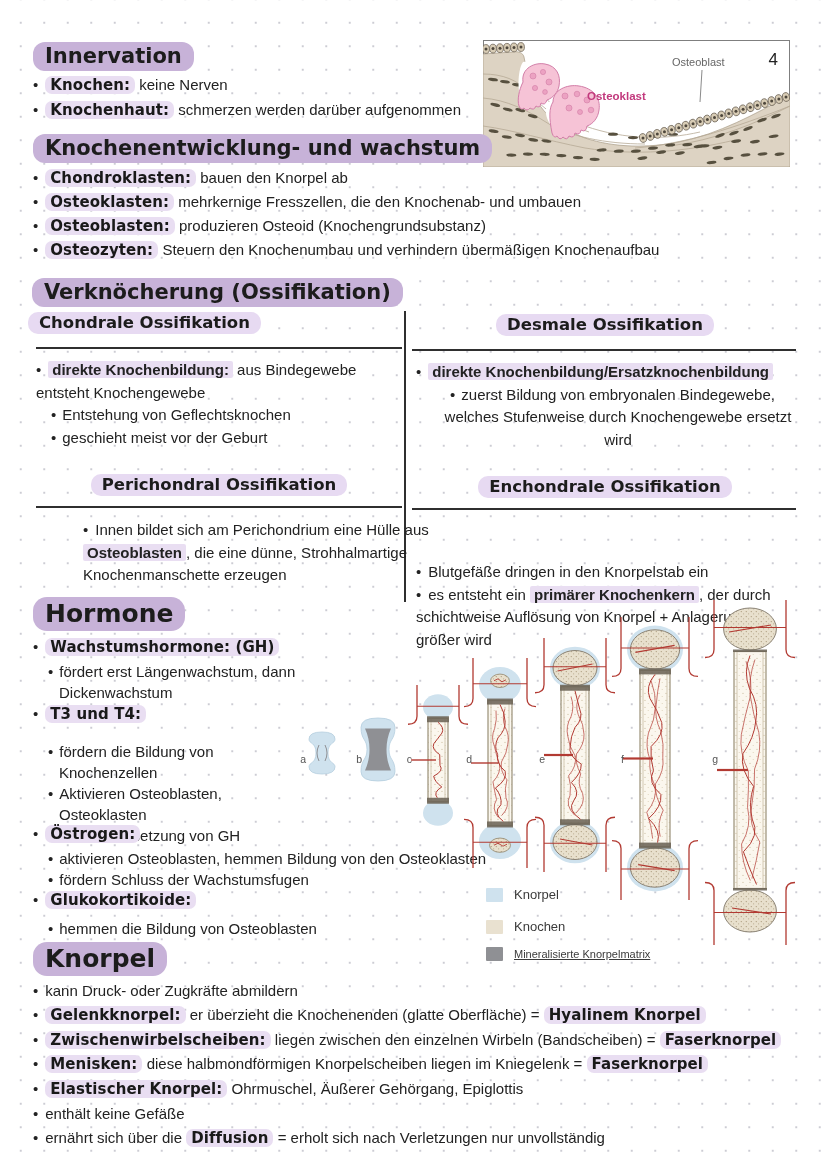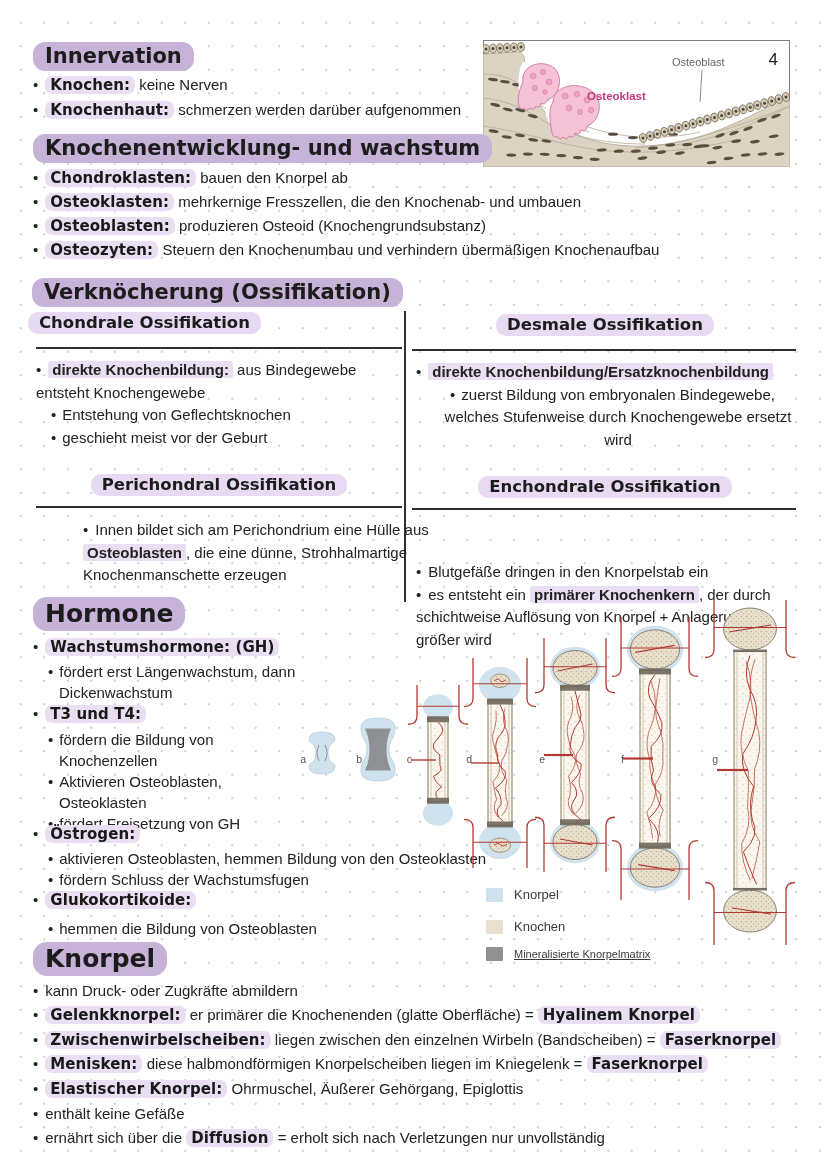--- a/index.html
+++ b/index.html
@@ -249,21 +249,21 @@
   <div class="abs" style="left:33px;top:597px;">
     <span class="sec-title big">Hormone</span>
   </div>
 
   <div class="abs note hormone-line" style="left:33px;top:636px;width:300px;">
     <div style="margin-bottom:3px;"><span class="bu"></span><span class="hand term-hl">Wachstumshormone: (GH)</span></div>
     <div class="sub" style="width:262px;"><span class="bu2"></span><span>fördert erst Längenwachstum, dann Dickenwachstum</span></div>
   </div>
 
   <div class="abs note hormone-line" style="left:33px;top:703px;width:280px;">
-    <div style="margin-bottom:4px;"><span class="bu"></span><span class="hand term-hl">T3 und T4:</span></div>
+    <div style="margin-bottom:16px;"><span class="bu"></span><span class="hand term-hl">T3 und T4:</span></div>
     <div class="sub" style="width:218px;"><span class="bu2"></span><span>fördern die Bildung von Knochenzellen</span></div>
     <div class="sub" style="width:225px;"><span class="bu2"></span><span>Aktivieren Osteoblasten, Osteoklasten</span></div>
     <div class="sub"><span class="bu2"></span><span>fördert Freisetzung von GH</span></div>
   </div>
 
   <div class="abs note hormone-line" style="left:33px;top:823px;width:720px;">
     <div style="margin-bottom:3px;"><span class="bu"></span><span class="hand term-hl">Östrogen:</span></div>
     <div class="sub"><span class="bu2"></span><span>aktivieren Osteoblasten, hemmen Bildung von den Osteoklasten</span></div>
     <div class="sub"><span class="bu2"></span><span>fördern Schluss der Wachstumsfugen</span></div>
   </div>
@@ -396,21 +396,21 @@
   <div class="legend-row" style="left:486px;top:947px;">
     <span class="legend-swatch" style="background: rgb(143, 144, 148);"></span>
     <span class="legend-label" style="font-size:11px;text-decoration:underline;">Mineralisierte Knorpelmatrix</span>
   </div>
 
   <div class="abs" style="left:33px;top:942px;">
     <span class="sec-title big">Knorpel</span>
   </div>
   <div class="abs note" style="left:33px;top:979px;width:782px;line-height:23.8px;">
     <div><span class="bu"></span><span>kann Druck- oder Zugkräfte abmildern</span></div>
-    <div><span class="bu"></span><span class="hand term-hl">Gelenkknorpel:</span> <span>er primärer die Knochenenden (glatte Oberfläche) =</span> <span class="hand term-hl">Hyalinem Knorpel</span></div>
+    <div><span class="bu"></span><span class="hand term-hl">Gelenkknorpel:</span> <span>er überzieht die Knochenenden (glatte Oberfläche) =</span> <span class="hand term-hl">Hyalinem Knorpel</span></div>
     <div><span class="bu"></span><span class="hand term-hl">Zwischenwirbelscheiben:</span> <span>liegen zwischen den einzelnen Wirbeln (Bandscheiben) =</span> <span class="hand term-hl">Faserknorpel</span></div>
     <div><span class="bu"></span><span class="hand term-hl">Menisken:</span> <span>diese halbmondförmigen Knorpelscheiben liegen im Kniegelenk =</span> <span class="hand term-hl">Faserknorpel</span></div>
     <div><span class="bu"></span><span class="hand term-hl">Elastischer Knorpel:</span> <span>Ohrmuschel, Äußerer Gehörgang, Epiglottis</span></div>
     <div><span class="bu"></span><span>enthält keine Gefäße</span></div>
     <div><span class="bu"></span><span>ernährt sich über die</span> <span class="hand term-hl">Diffusion</span> <span>= erholt sich nach Verletzungen nur unvollständig</span></div>
   </div>
 
 </div>
 
 </body></html>

